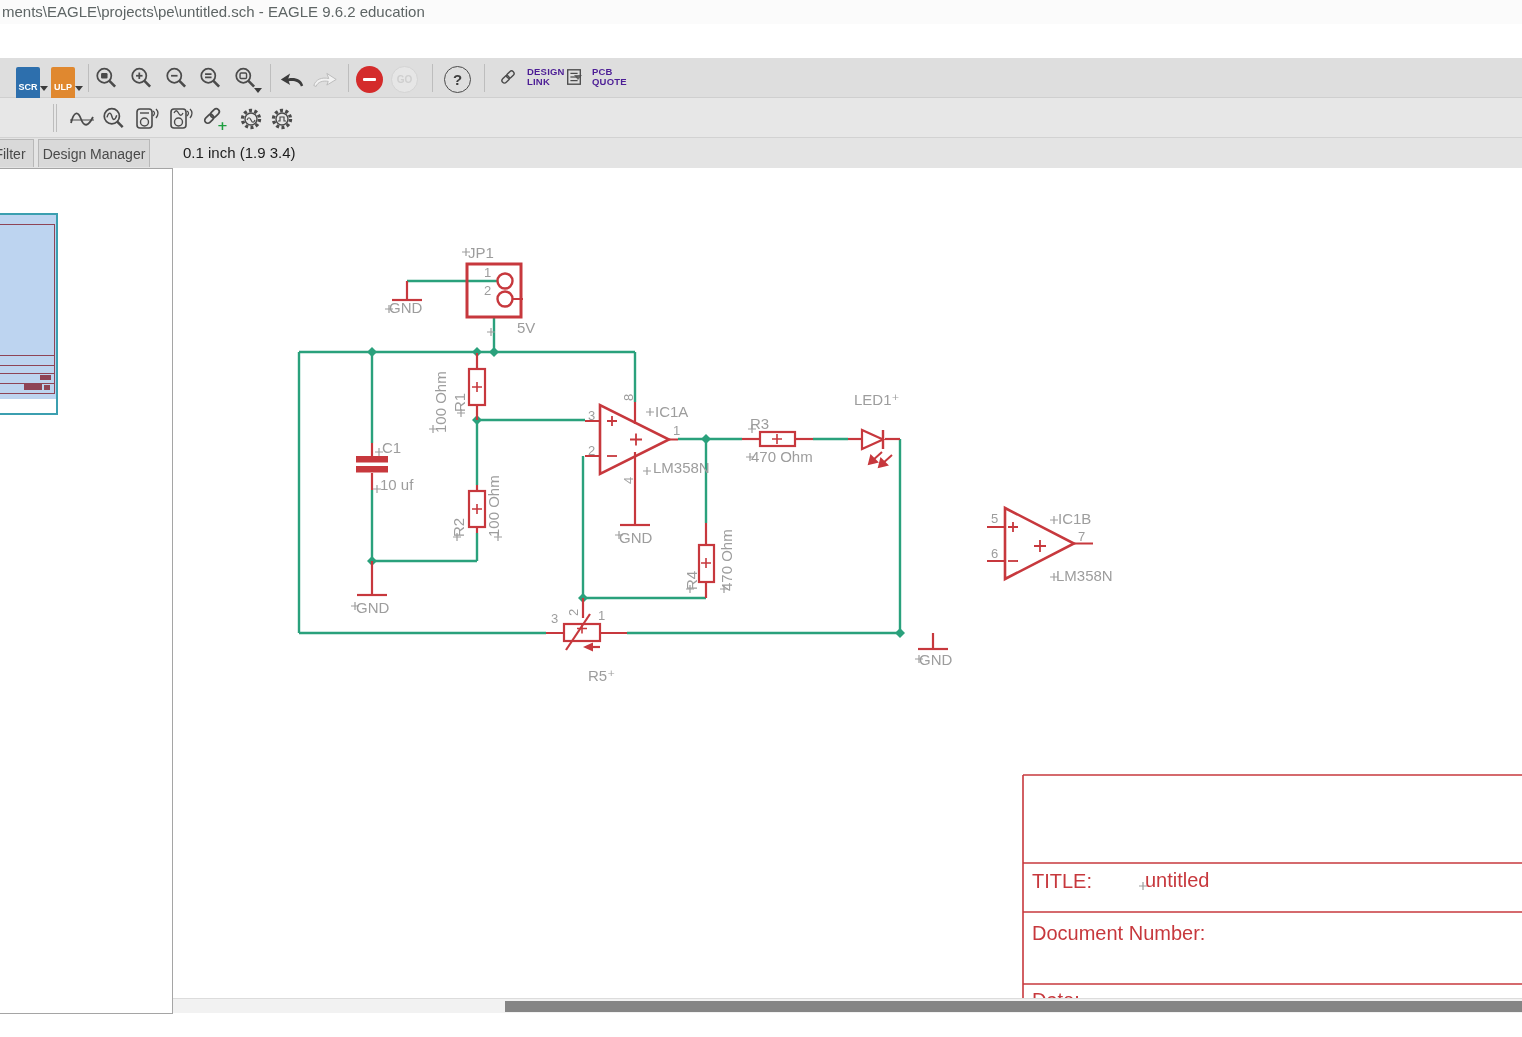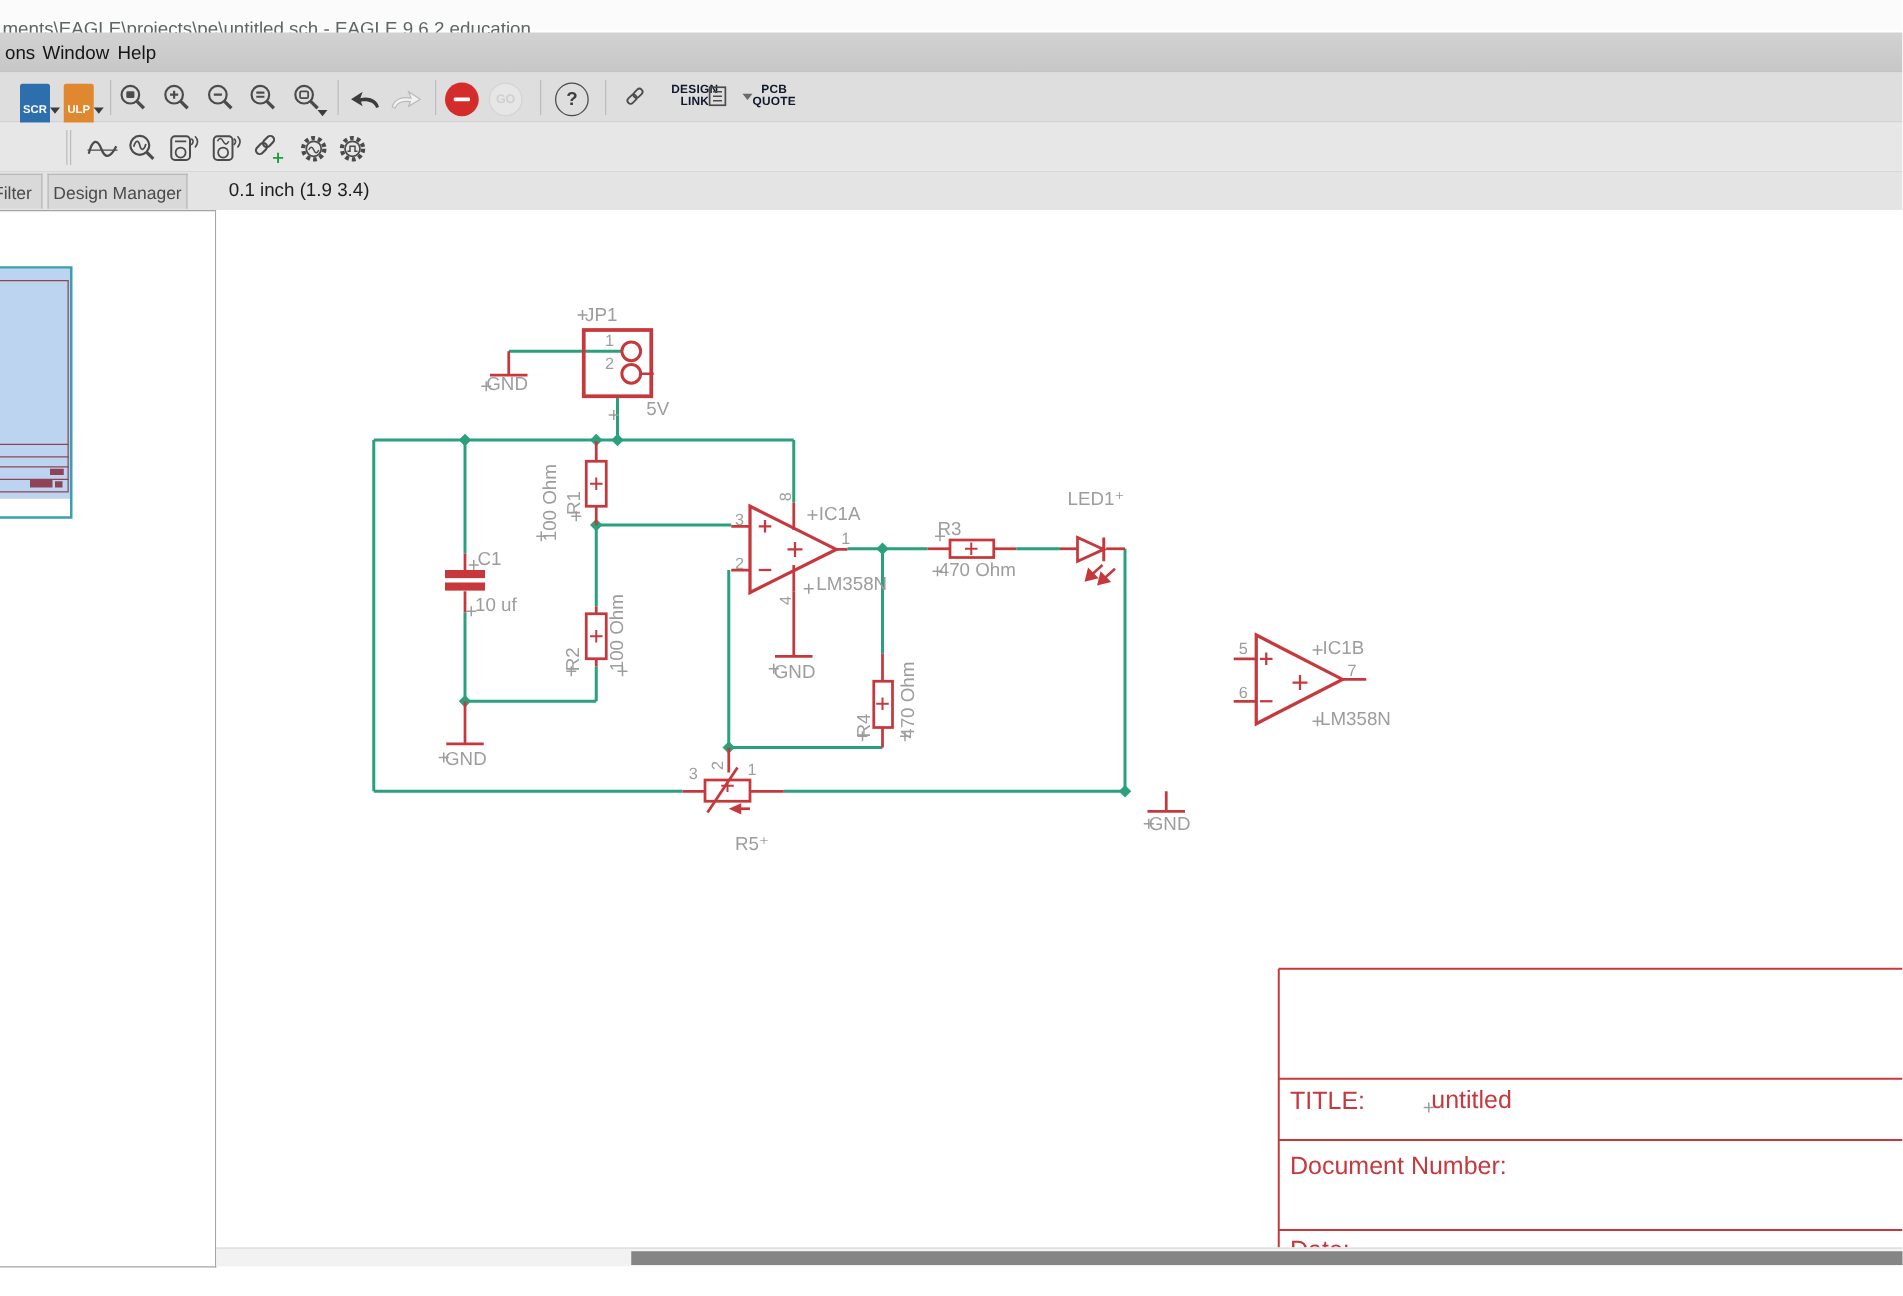--- a/index.html
+++ b/index.html
@@ -7,32 +7,32 @@
     --blue:#2D6FAD; --orange:#E0882F; --stopred:#D42B2B;
     --pvblue:#BDD4F0; --pvborder:#3B9FB0; --pvline:#8E4456;
   }
   *{margin:0;padding:0;box-sizing:border-box;}
   html,body{width:1522px;height:1037px;overflow:hidden;}
   body{font-family:"Liberation Sans","DejaVu Sans",sans-serif;background:#fff;position:relative;}
   #app{position:absolute;inset:0;width:1522px;height:1037px;background:#fff;}
 
   
   .titlebar{position:absolute;left:0;top:0;width:100%;height:24px;background:#fbfbfb;}
-  .titlebar span{position:absolute;left:2px;top:3px;font-size:15px;color:#5e6565;white-space:nowrap;margin-top:12px;}
+  .titlebar span{position:absolute;left:2px;top:3px;font-size:15px;color:#5e6565;white-space:nowrap;}
   .menubar{position:absolute;left:0;top:26px;width:100%;height:32px;background:linear-gradient(#d2d2d2,#c7c7c7);border-bottom:1px solid #b5b5b5;}
   .menubar .mitem{position:absolute;top:6px;font-size:15px;color:#151515;padding:2px 4px;cursor:default;}
   .toolbar1{position:absolute;left:0;top:58px;width:100%;height:40px;background:#dedede;border-bottom:1px solid #cfcfcf;}
   .toolbar2{position:absolute;left:0;top:98px;width:100%;height:40px;background:#e7e7e7;border-bottom:1px solid #d2d2d2;}
   .tb-sep{position:absolute;top:6px;width:1px;height:28px;background:#bdbdbd;}
   .tbtn{position:absolute;top:8px;width:28px;height:26px;display:flex;align-items:center;justify-content:center;}
   .caret{position:absolute;width:0;height:0;border-left:4px solid transparent;border-right:4px solid transparent;border-top:5px solid #3c3c3c;}
   .scrulp{position:absolute;top:9px;width:24px;height:39px;color:#fff;font-size:9px;font-weight:bold;display:flex;align-items:center;justify-content:center;border-radius:2px;}
   .circlebtn{border-radius:50%;display:flex;align-items:center;justify-content:center;}
   .stopbar{width:13px;height:3.5px;background:#fff;border-radius:1px;}
-  .txticon{position:absolute;top:8px;display:flex;align-items:center;gap:19px;color:#0f172a;text-align:center;}
+  .txticon{position:absolute;top:8px;display:flex;align-items:center;gap:9px;color:#4c1d95;}
   .txticon .lbl{font-size:9.5px;font-weight:bold;line-height:10px;letter-spacing:.2px;}
   svg.icon{display:block;}
   .combo{position:absolute;left:-12px;top:104px;width:57px;height:26px;background:#fff;border:1px solid #8f8f8f;}
   .combo .cbtn{position:absolute;right:2px;top:2px;bottom:2px;width:15px;background:#e8e8e8;display:flex;align-items:center;justify-content:center;}
 
   
   .cmdrow{position:absolute;left:0;top:138px;width:100%;height:30px;background:#e4e4e4;}
   .tab{position:absolute;top:1px;height:28px;background:#d9d9d9;border:1px solid #b8b8b8;border-bottom:none;color:#4a4a4a;font-size:14px;display:flex;align-items:center;justify-content:center;}
   .coords{position:absolute;left:183px;top:6px;font-size:15px;color:#1d1d1d;white-space:nowrap;}
   .cmdinput{position:absolute;left:318px;top:3px;width:1204px;height:25px;background:#d6d6d6;border:1px solid #929292;font-size:14px;color:#333;padding:0 8px;font-family:"Liberation Sans",sans-serif;}
@@ -64,25 +64,20 @@
 </style>
 </head>
 <body>
 
 <div id="app">
 
   <div class="titlebar">
     <span>ments\EAGLE\projects\pe\untitled.sch - EAGLE 9.6.2 education</span>
   </div>
 
-  <div class="menubar">
-    <span class="mitem" style="left:0px">ons</span>
-    <span class="mitem" style="left:30px">Window</span>
-    <span class="mitem" style="left:90px">Help</span>
-  </div>
 
   <div class="toolbar1">
     <div class="scrulp" style="left:16px;background:var(--blue);">
         <span>SCR</span>
       </div>
     <div class="caret" style="left:40px;top:28px;"></div>
     <div class="scrulp" style="left:51px;background:var(--orange);">
         <span>ULP</span>
       </div>
     <div class="caret" style="left:75px;top:28px;"></div>

